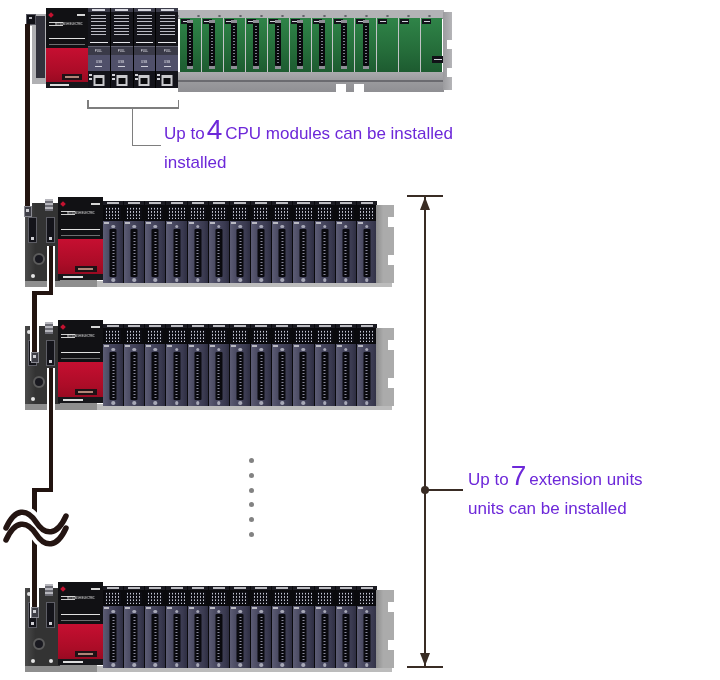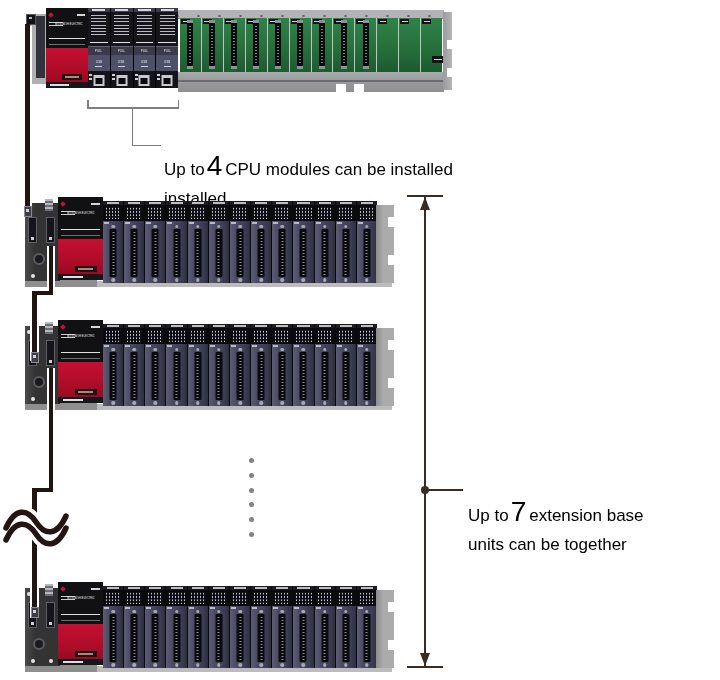--- a/index.html
+++ b/index.html
@@ -1,20 +1,20 @@
 <!DOCTYPE html>
 <html><head>
 <meta charset="utf-8">
 <style>
   html,body{margin:0;padding:0;background:#fff;}
   body{font-family:"Liberation Sans", sans-serif;}
   .canvas{position:relative;width:720px;height:680px;background:#fff;overflow:hidden;}
 
   
-  .note{position:absolute;font-size:17px;line-height:29px;color:#000000;white-space:nowrap;margin-top:36px;}
+  .note{position:absolute;font-size:17px;line-height:29px;color:#6d28d9;white-space:nowrap;}
   .note .big{font-size:28px;line-height:29px;margin:0 3px 0 2px;}
   .cpu-note{left:164px;top:115px;}
   .ext-note{left:468px;top:461px;}
   .gline{position:absolute;background:#7e7e7e;}
 
   
   .arr{position:absolute;background:#392c24;}
   .arr-head{position:absolute;width:0;height:0;background:none;}
   .arr-dot{position:absolute;left:421px;top:486px;width:8px;height:8px;border-radius:50%;background:#392c24;}
   #dots{position:absolute;left:249px;top:458px;width:5px;height:80px;}
@@ -787,17 +787,17 @@
 
   <div class="arr" style="left:407px;top:195px;width:36px;height:2px"></div>
   <div class="arr-head" style="left:419.5px;top:197px;border-left:5.5px solid rgba(0,0,0,0);border-right:5.5px solid rgba(0,0,0,0);border-bottom:13px solid #392c24"></div>
   <div class="arr" style="left:424px;top:197px;width:2px;height:469px"></div>
   <div class="arr-head" style="left:419.5px;top:653px;border-left:5.5px solid rgba(0,0,0,0);border-right:5.5px solid rgba(0,0,0,0);border-top:13px solid #392c24"></div>
   <div class="arr" style="left:407px;top:666px;width:36px;height:2px"></div>
   <div class="arr-dot"></div>
   <div class="arr" style="left:425px;top:489px;width:38px;height:2px"></div>
 
   <div class="note ext-note">
-    <div><span>Up to</span><span class="big">7</span><span>extension base</span></div>
-    <div>units can be together</div>
+    <div><span>Up to</span><span class="big">7</span><span>extension units</span></div>
+    <div>units can be installed</div>
   </div>
 
 </div>
 
 </body></html>

